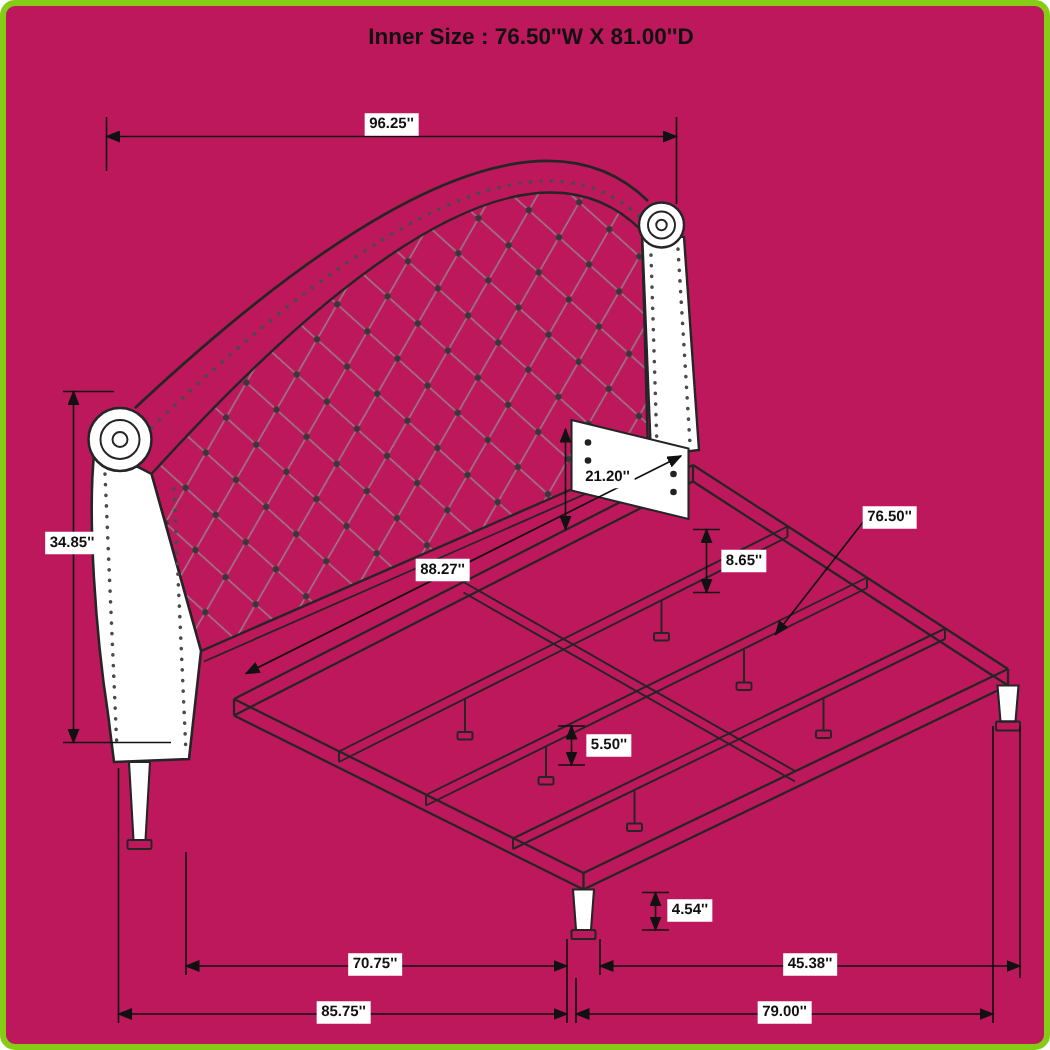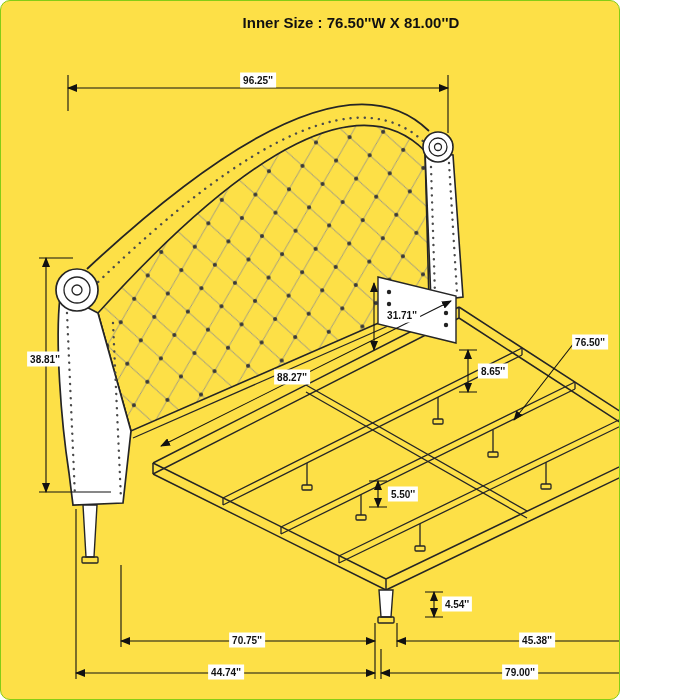--- a/index.html
+++ b/index.html
@@ -1,19 +1,19 @@
 <!DOCTYPE html>
 <html><head>
 <meta charset="utf-8">
 <style>
   html,body{margin:0;padding:0;background:#fff;}
   .stage{
-    position:relative;width:620px;height:700px;background:#fde047;
+    position:relative;width:700px;height:700px;background:#be185d;
     font-family:"Liberation Sans",sans-serif;overflow:hidden;
-    border:1px solid #84cc16;border-radius:10px;box-sizing:border-box;
+    border:4px solid #84cc16;border-radius:10px;box-sizing:border-box;
   }
   .stage svg{position:absolute;left:0;top:0;}
   .page-title{
     position:absolute;transform:translate(-50%,-50%);
     font-size:15px;font-weight:bold;color:#111;white-space:nowrap;
   }
   .dim-label{
     position:absolute;transform:translate(-50%,-50%);
     background:#fff;padding:0 3px;font-size:10px;font-weight:bold;color:#111;
     white-space:nowrap;line-height:15px;
@@ -143,35 +143,35 @@
       <line x1="380" y1="672" x2="658" y2="672" marker-start="url(#mS)" marker-end="url(#mE)"></line>
 
       <line x1="573" y1="342" x2="513" y2="419" marker-end="url(#mE)"></line>
     </g>
   </svg>
 
   <div class="page-title" style="left:350px;top:21px">Inner Size : 76.50''W X 81.00''D</div>
 
   <div class="dim-label" style="left:257px;top:79px">96.25''</div>
 
-  <div class="dim-label" style="left:44px;top:358px">38.81''</div>
+  <div class="dim-label" style="left:44px;top:358px">34.85''</div>
 
-  <div class="dim-label" style="left:401px;top:314px">31.71''</div>
+  <div class="dim-label" style="left:401px;top:314px">21.20''</div>
 
   <div class="dim-label" style="left:291px;top:376px">88.27''</div>
 
   <div class="dim-label" style="left:589px;top:341px">76.50''</div>
 
   <div class="dim-label" style="left:492px;top:370px">8.65''</div>
 
   <div class="dim-label" style="left:402px;top:493px">5.50''</div>
 
   <div class="dim-label" style="left:456px;top:603px">4.54''</div>
 
   <div class="dim-label" style="left:246px;top:639px">70.75''</div>
 
   <div class="dim-label" style="left:536px;top:639px">45.38''</div>
 
-  <div class="dim-label" style="left:225px;top:671px">44.74''</div>
+  <div class="dim-label" style="left:225px;top:671px">85.75''</div>
 
   <div class="dim-label" style="left:519px;top:671px">79.00''</div>
 
 </div>
 
 </body></html>

